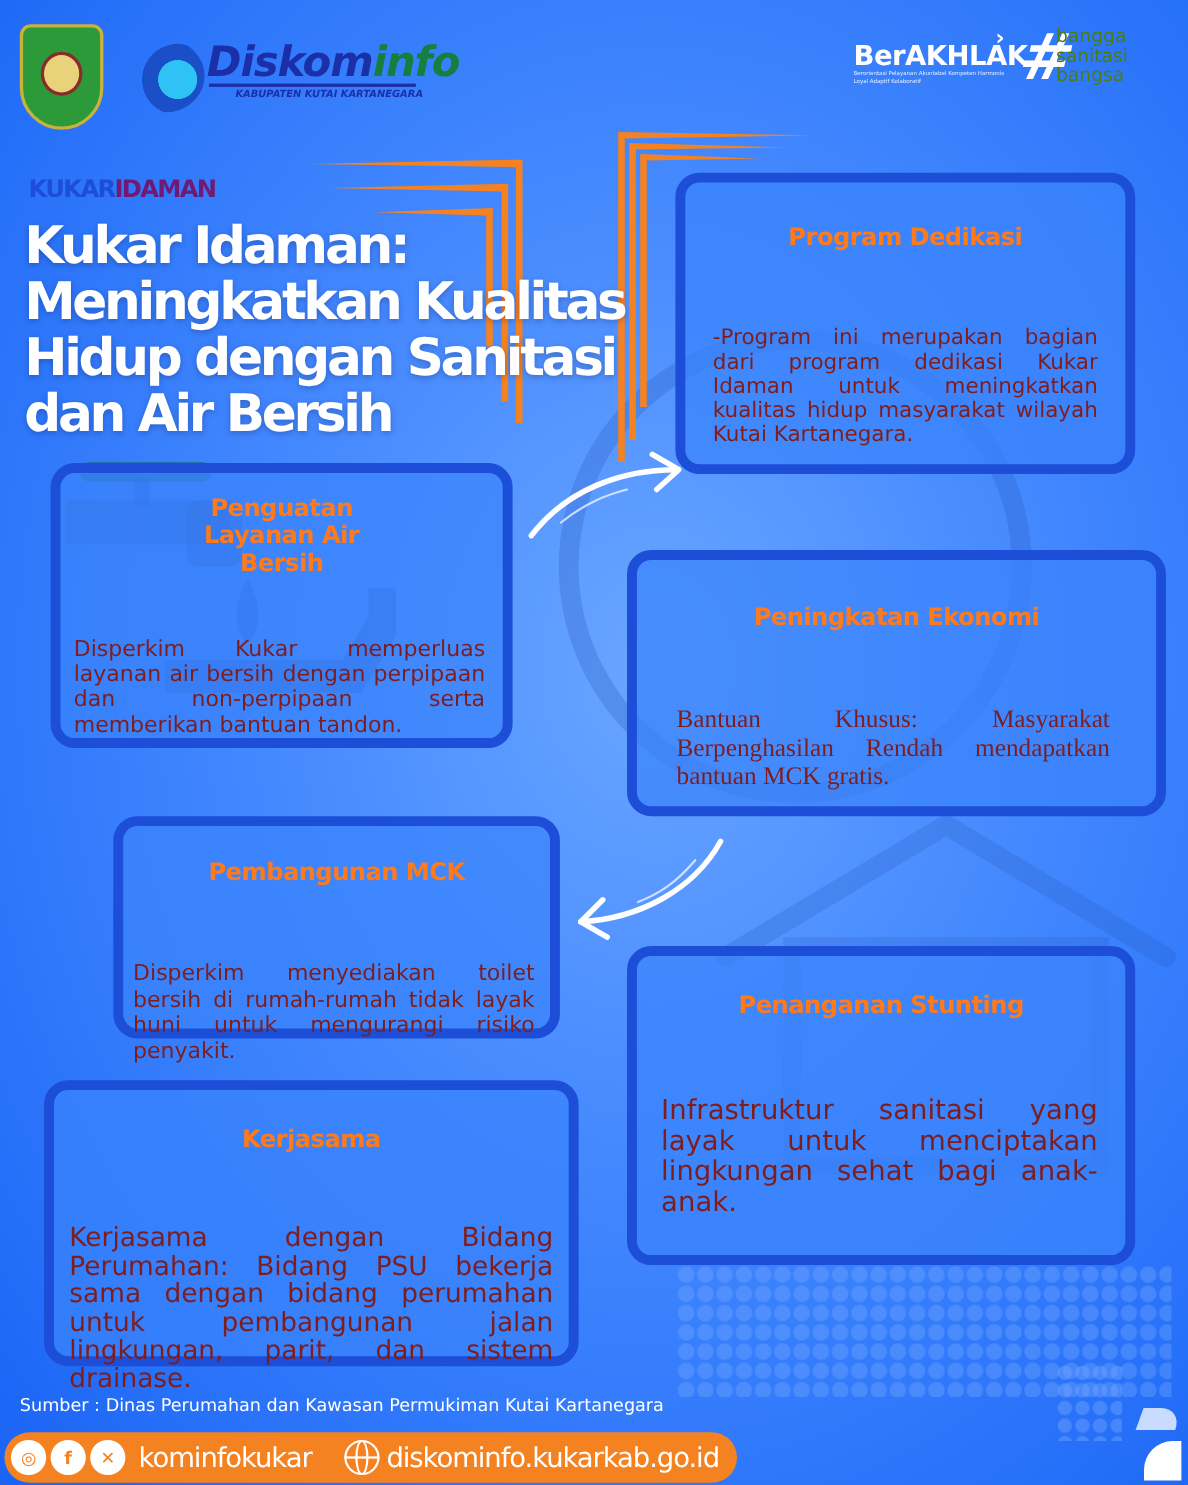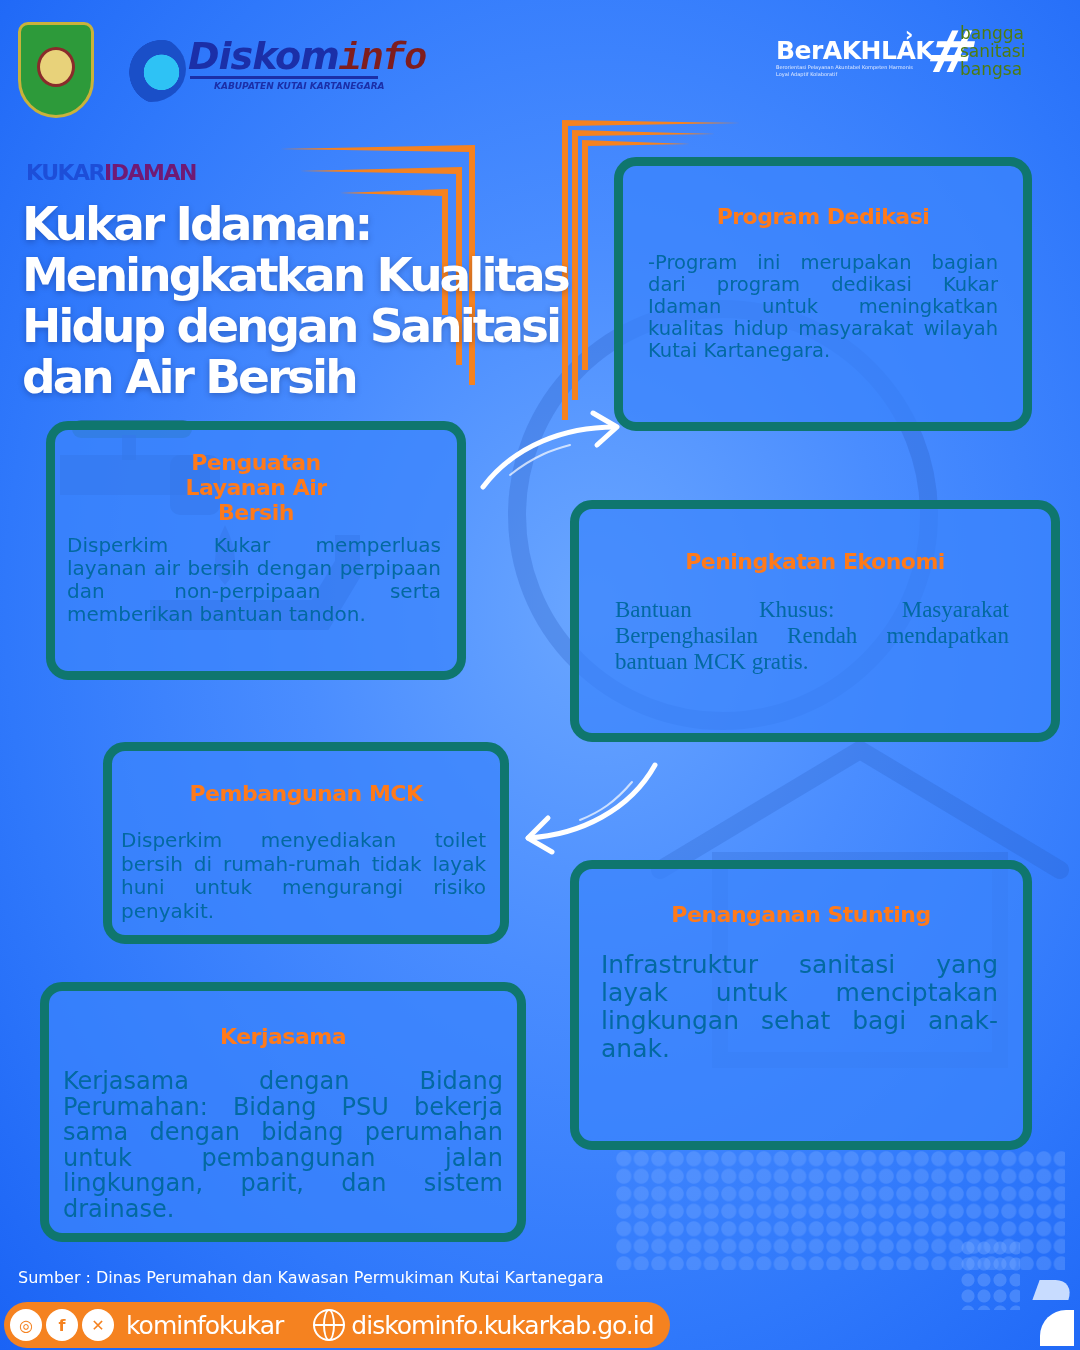--- a/index.html
+++ b/index.html
@@ -22,42 +22,42 @@
     background-size: 16px 16px; }
 
   
   .emblem { position: absolute; left: 18px; top: 22px; width: 76px; height: 96px;
     background: #2d9a3a; border: 3px solid #c9b23a; border-radius: 10px 10px 38px 38px; }
   .emblem-inner { position: absolute; left: 16px; top: 22px; width: 38px; height: 40px; border-radius: 50%;
     background: #e8d27a; border: 3px solid #8a2b2b; }
   .disko-mark { position: absolute; left: 116px; top: 36px; width: 70px; height: 66px; border-radius: 50%;
     background: radial-gradient(circle at 65% 55%, #2ec2f5 0 30%, #1a4fc8 31% 55%, transparent 56%); }
   .disko-text { position: absolute; left: 188px; top: 34px; font: italic bold 38px "DejaVu Sans", sans-serif; color: #1b2fa8; letter-spacing: -1px; }
-  .disko-text .info { color: #7f1d1d; font-family: Liberation Mono, monospace; }
+  .disko-text .info { color: #15803d; }
   .disko-line { position: absolute; left: 190px; top: 76px; width: 188px; height: 3px; background: #1b2fa8; }
   .disko-sub { position: absolute; left: 214px; top: 81px; font: italic bold 9px "DejaVu Sans", sans-serif; color: #1b2fa8; }
 
   .berakhlak { position: absolute; left: 776px; top: 36px; font: bold 25px "DejaVu Sans", sans-serif; color: #fff; letter-spacing: -0.5px; }
   .berakhlak-chev { position: absolute; left: 905px; top: 22px; font: bold 20px "DejaVu Sans", sans-serif; color:#fff; }
   .berakhlak-sub { position: absolute; left: 776px; top: 64px; font: 5px "DejaVu Sans", sans-serif; color: #e6eeff; line-height: 7px; width: 150px; }
   .hash { position: absolute; left: 928px; top: 22px; font: bold 58px "DejaVu Sans", sans-serif; color: #fff; transform: skewX(-12deg); line-height: 60px; }
   .bangga { position: absolute; left: 960px; top: 24px; font: 17px "DejaVu Sans", sans-serif; color: #4d7c0f; line-height: 18px; }
 
   
   .kicker { position: absolute; left: 26px; top: 160px; font: bold 22px "DejaVu Sans", sans-serif; letter-spacing: -1.5px; }
   .kicker .red { color: #1d4ed8; }
   .kicker .white { color: #701a75; }
   .title { position: absolute; left: 22px; top: 198px; width: 560px; font: bold 47px "DejaVu Sans", sans-serif; letter-spacing: -3px; line-height: 51px; color: #fff; text-shadow: 0 2px 6px rgba(0,0,40,0.25); }
 
   .orange-lines { position: absolute; }
 
   
-  .card { position: absolute; border: 9px solid #0f766e; border-radius: 22px; background: rgba(58,132,252,0.72); }
+  .card { position: absolute; border: 9px solid #1d4ed8; border-radius: 22px; background: rgba(58,132,252,0.72); }
   .card-title { position: absolute; left: 0; right: 0; text-align: center; color: #ff7a1a; font: bold 22px "DejaVu Sans", sans-serif; letter-spacing: -0.5px; line-height: 25px; }
-  .card-body { position: absolute; color: #0369a1; text-align: justify; text-align-last: left; }
+  .card-body { position: absolute; color: #7f1d1d; text-align: justify; text-align-last: left; margin-top: 44px; }
 
   .source { position: absolute; left: 18px; top: 1268px; font: 16px "DejaVu Sans", sans-serif; color: #fff; }
   .social-bar { position: absolute; left: 4px; top: 1302px; width: 666px; height: 46px; border-radius: 24px; background: #f58220; display: flex; align-items: center; padding-left: 6px; }
   .social-icon { width: 32px; height: 32px; border-radius: 50%; background: #fff; color: #f58220; display: flex; align-items: center; justify-content: center; font: bold 16px "DejaVu Sans", sans-serif; margin-right: 4px; }
   .handle { font: 25px "DejaVu Sans", sans-serif; color: #fff; margin-left: 8px; letter-spacing: -1px; }
   .globe { width: 32px; height: 32px; border: 2px solid #fff; border-radius: 50%; margin-left: 30px; margin-right: 6px; position: relative; }
   .globe::before { content:""; position:absolute; left:8px; top:-2px; width:12px; height:32px; border:2px solid #fff; border-radius:50%; box-sizing:border-box;}
   .globe::after { content:""; position:absolute; left:-2px; top:13px; width:32px; height:2px; background:#fff;}
   .site { font: 25px "DejaVu Sans", sans-serif; color: #fff; letter-spacing: -1px; }
 

